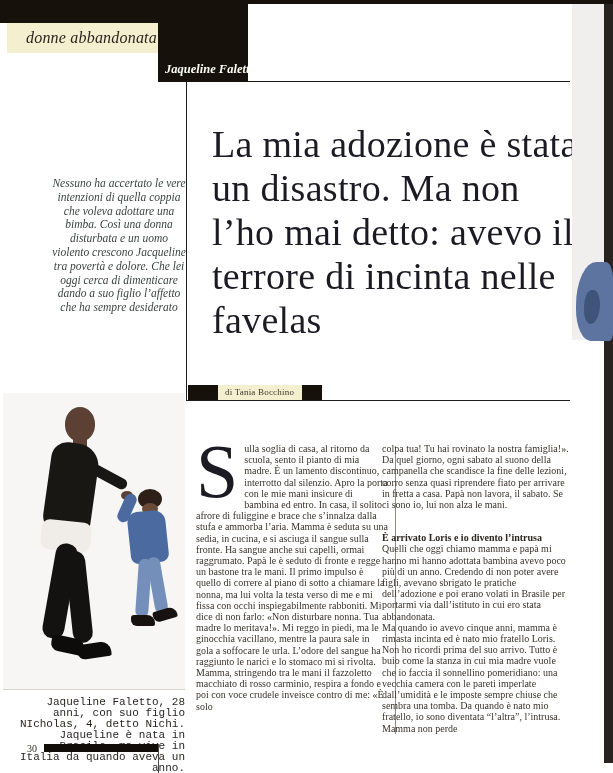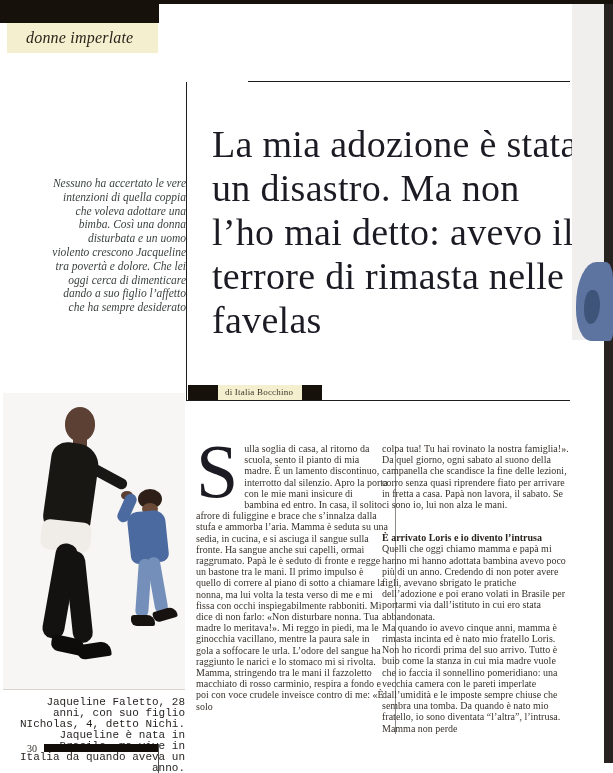--- a/index.html
+++ b/index.html
@@ -24,21 +24,21 @@
     font-size:12.5px; white-space:nowrap;
   }
   .rule-under-brand { position:absolute; left:248px; top:81px; width:322px; height:1px; background:#1c1c1c; }
 
   
   .headline {
     position:absolute; left:212px; top:122px; width:372px;
     font-size:38px; line-height:44px; color:#1c1b24; letter-spacing:0.3px;
   }
   .deck {
-    position:absolute; left:52px; top:177px; width:134px; text-align:right;
+    position:absolute; left:52px; top:177px; width:134px; text-align:center;
     font-style:italic; font-size:11.5px; line-height:13.8px; color:#3a423d;
   }
   .v-divider-left { position:absolute; left:186px; top:82px; width:1px; height:318px; background:#1d1d1d; }
 
   
   .byline-seg1 { position:absolute; left:188px; top:385px; width:30px; height:15px; background:#17110b; }
   .byline-cream {
     position:absolute; left:218px; top:385px; width:84px; height:15px; background:#f4efce;
     font-size:9px; color:#3f362c; line-height:15px; padding-left:7px; letter-spacing:0.2px;
   }
@@ -104,29 +104,32 @@
   }
   .denim-fold { position:absolute; left:584px; top:290px; width:16px; height:34px; background:#3e5478; border-radius:50% 40% 60% 40%; }
 </style>
 </head>
 <body>
 
 <div class="page">
 
   <div class="top-edge-bar"></div>
   <div class="header-black-left"></div>
-  <div class="section-tag">donne imperlate</div>
+  <div class="section-tag">donne abbandonata</div>
+  <div class="brand-block">
+    <span>Jaqueline Faletto</span>
+  </div>
   <div class="rule-under-brand"></div>
 
-  <h1 class="headline" style="font-weight:normal;">La mia adozione è stata un disastro. Ma non l’ho mai detto: avevo il terrore di rimasta nelle favelas</h1>
+  <h1 class="headline" style="font-weight:normal;">La mia adozione è stata un disastro. Ma non l’ho mai detto: avevo il terrore di incinta nelle favelas</h1>
   <div class="deck">Nessuno ha accertato le vere intenzioni di quella coppia che voleva adottare una bimba. Così una donna disturbata e un uomo violento crescono Jacqueline tra povertà e dolore. Che lei oggi cerca di dimenticare dando a suo figlio l’affetto che ha sempre desiderato</div>
   <div class="v-divider-left"></div>
 
   <div class="byline-seg1"></div>
-  <div class="byline-cream">di Italia Bocchino</div>
+  <div class="byline-cream">di Tania Bocchino</div>
   <div class="byline-seg2"></div>
   <div class="rule-under-byline"></div>
 
   <div class="body-col col1">
     <span class="dropcap">S</span><span>ulla soglia di casa, al ritorno da scuola, sento il pianto di mia madre. È un lamento discontinuo, interrotto dal silenzio. Apro la porta con le mie mani insicure di bambina ed entro. In casa, il solito afrore di fuliggine e brace che s’innalza dalla stufa e ammorba l’aria. Mamma è seduta su una sedia, in cucina, e si asciuga il sangue sulla fronte. Ha sangue anche sui capelli, ormai raggrumato. Papà le è seduto di fronte e regge un bastone tra le mani. Il primo impulso è quello di correre al piano di sotto a chiamare la nonna, ma lui volta la testa verso di me e mi fissa con occhi inspiegabilmente rabboniti. Mi dice di non farlo: «Non disturbare nonna. Tua madre lo meritava!». Mi reggo in piedi, ma le ginocchia vacillano, mentre la paura sale in gola a soffocare le urla. L’odore del sangue ha raggiunto le narici e lo stomaco mi si rivolta. Mamma, stringendo tra le mani il fazzoletto macchiato di rosso carminio, respira a fondo e poi con voce crudele inveisce contro di me: «È solo</span>
   </div>
   <div class="col-divider"></div>
   <div class="body-col col2">
     <p>colpa tua! Tu hai rovinato la nostra famiglia!». Da quel giorno, ogni sabato al suono della campanella che scandisce la fine delle lezioni, corro senza quasi riprendere fiato per arrivare in fretta a casa. Papà non lavora, il sabato. Se ci sono io, lui non alza le mani.</p>
     <p class="subhead">È arrivato Loris e io divento l’intrusa</p>

